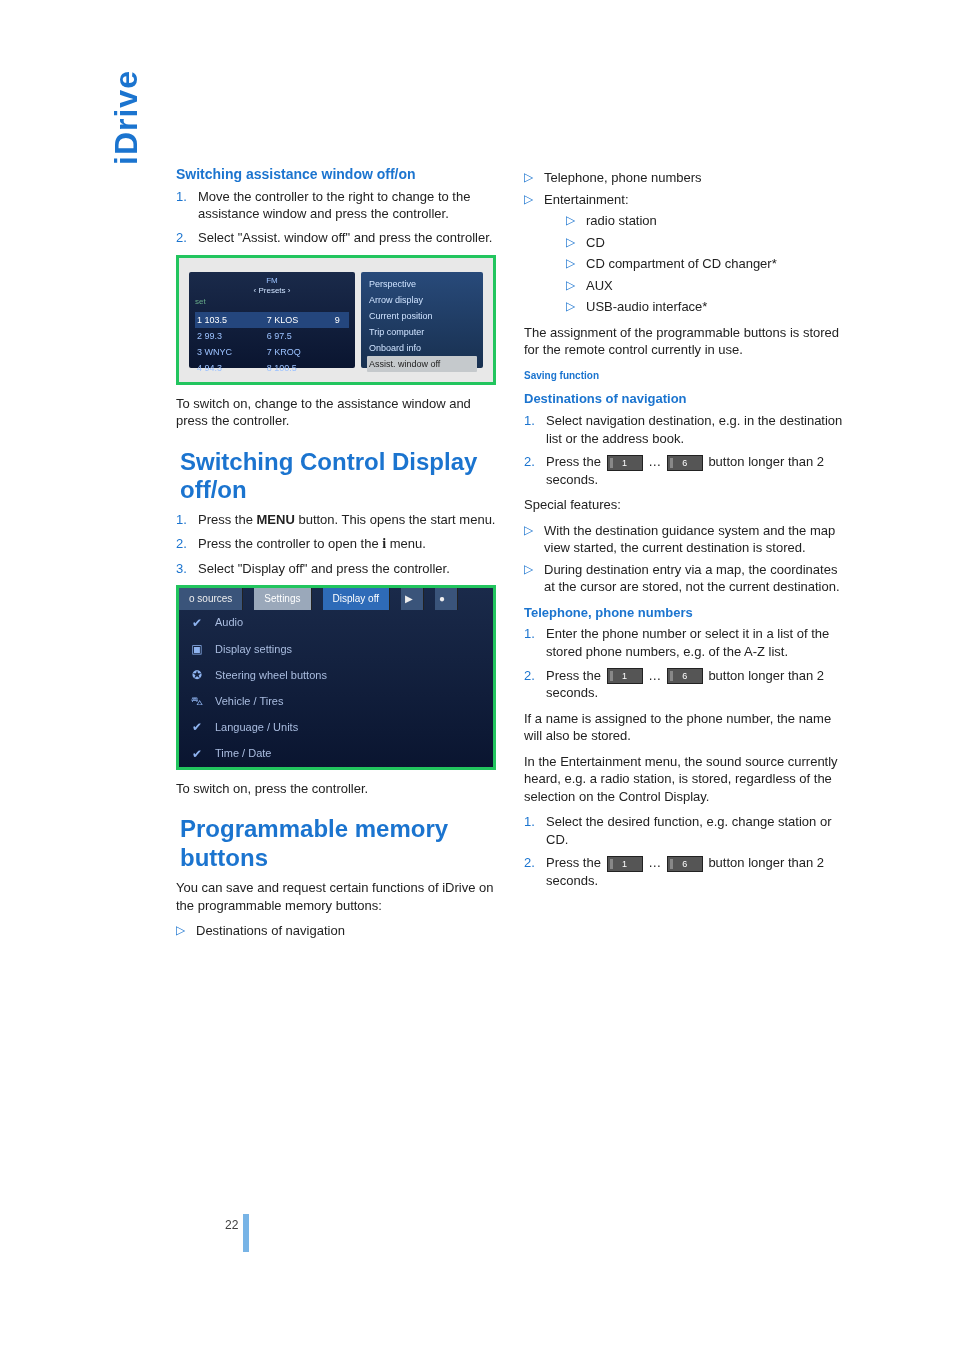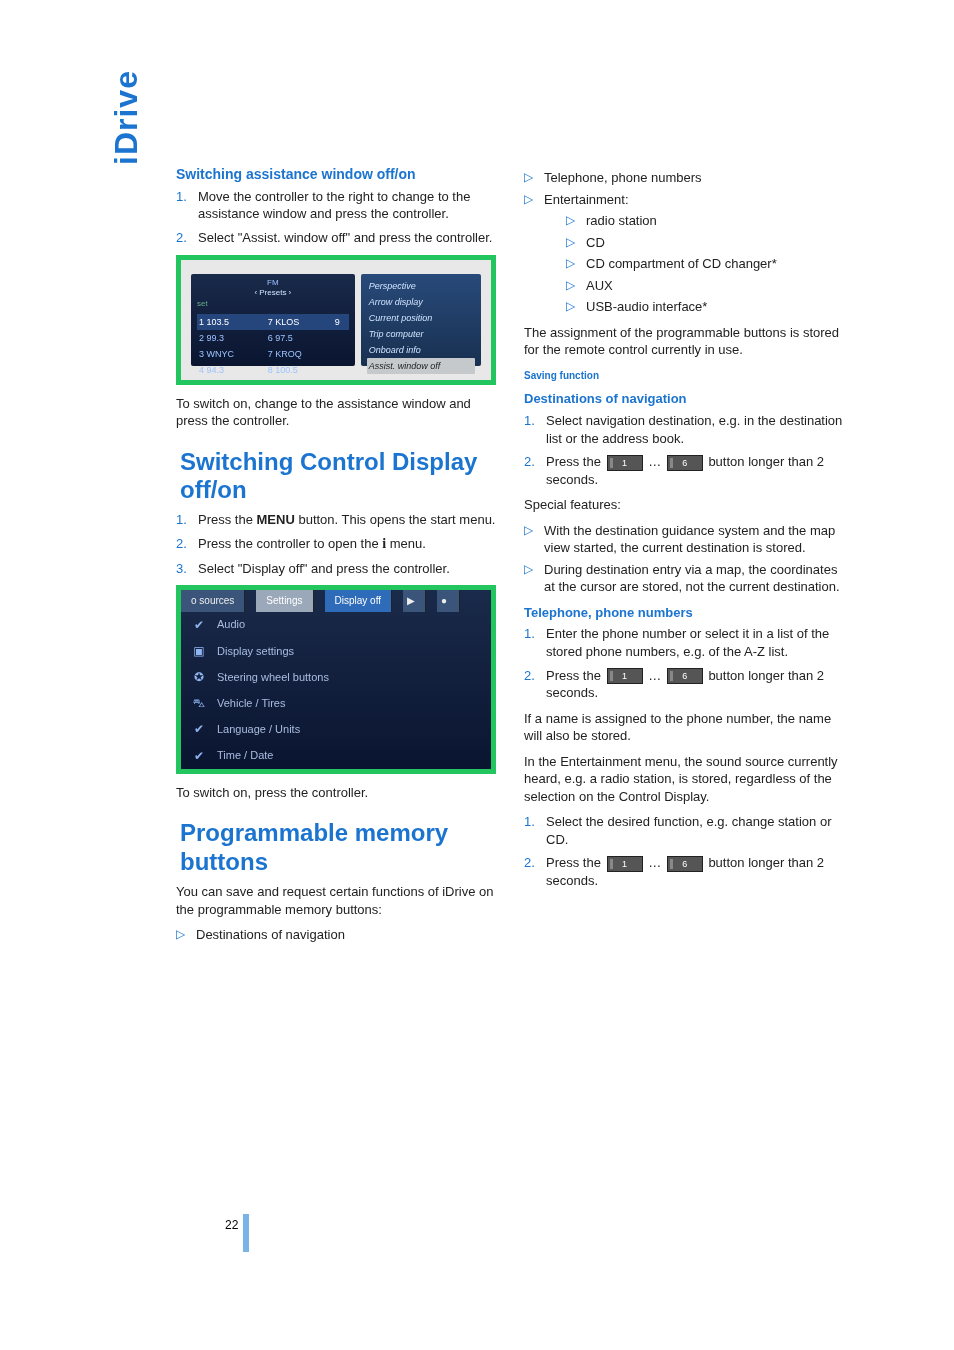--- a/index.html
+++ b/index.html
@@ -116,21 +116,21 @@
     position: relative;
   }
   .key-btn:before {
     content:"";
     position:absolute;left:2px;top:2px;bottom:2px;width:3px;background:#888;
   }
 
   
   .shot {
     width: 100%;
-    border: 5px solid #22c55e;
+    border: 3px solid #22c55e;
     box-sizing: border-box;
     margin: 8px 0 10px 0;
     font-size: 10px;
     color: #ddd;
   }
   .shot1 {
     height: 130px;
     background: #e8e8e8;
     padding: 14px 10px;
     display: flex;
@@ -148,21 +148,21 @@
   .shot1 .left-panel table { width:100%; border-collapse:collapse; margin-top:4px;}
   .shot1 .left-panel td { padding:2px 2px; color:#9cc2ff; font-size:9px;}
   .shot1 .left-panel tr.hl td { background:#24467d; color:#fff;}
   .shot1 .right-panel {
     flex: 1;
     background: linear-gradient(#284a7a,#183050);
     border-radius: 2px;
     padding: 4px 6px;
     font-size: 9px;
   }
-  .shot1 .right-panel div { padding:2px 2px; color:#cfe3ff; white-space:nowrap;font-style:italic;}
+  .shot1 .right-panel div { padding:2px 2px; color:#cfe3ff; white-space:nowrap;}
   .shot1 .right-panel .sel { background:#c5c9cc; color:#222; border-radius:1px;}
 
   .shot2 {
     background: linear-gradient(#1a2a4a,#0a1530);
     padding: 0;
   }
   .shot2 .tabs {
     display: flex; font-size: 10px; gap: 11px;
   }
   .shot2 .tab {
@@ -183,21 +183,21 @@
     bottom: 95px;
     text-align: center;
     font-size: 11px;
     color: #333;
   }
   .page-num {
     position: absolute;
     left: 225px;
     bottom: 118px;
     font-size: 12px;
-    color: #000000;
+    color: #404040;
   }
   .page-num-bar {
     position:absolute;
     left: 243px;
     bottom: 98px;
     width: 6px;
     height: 38px;
     background: #78b4e6;
   }
 </style>

